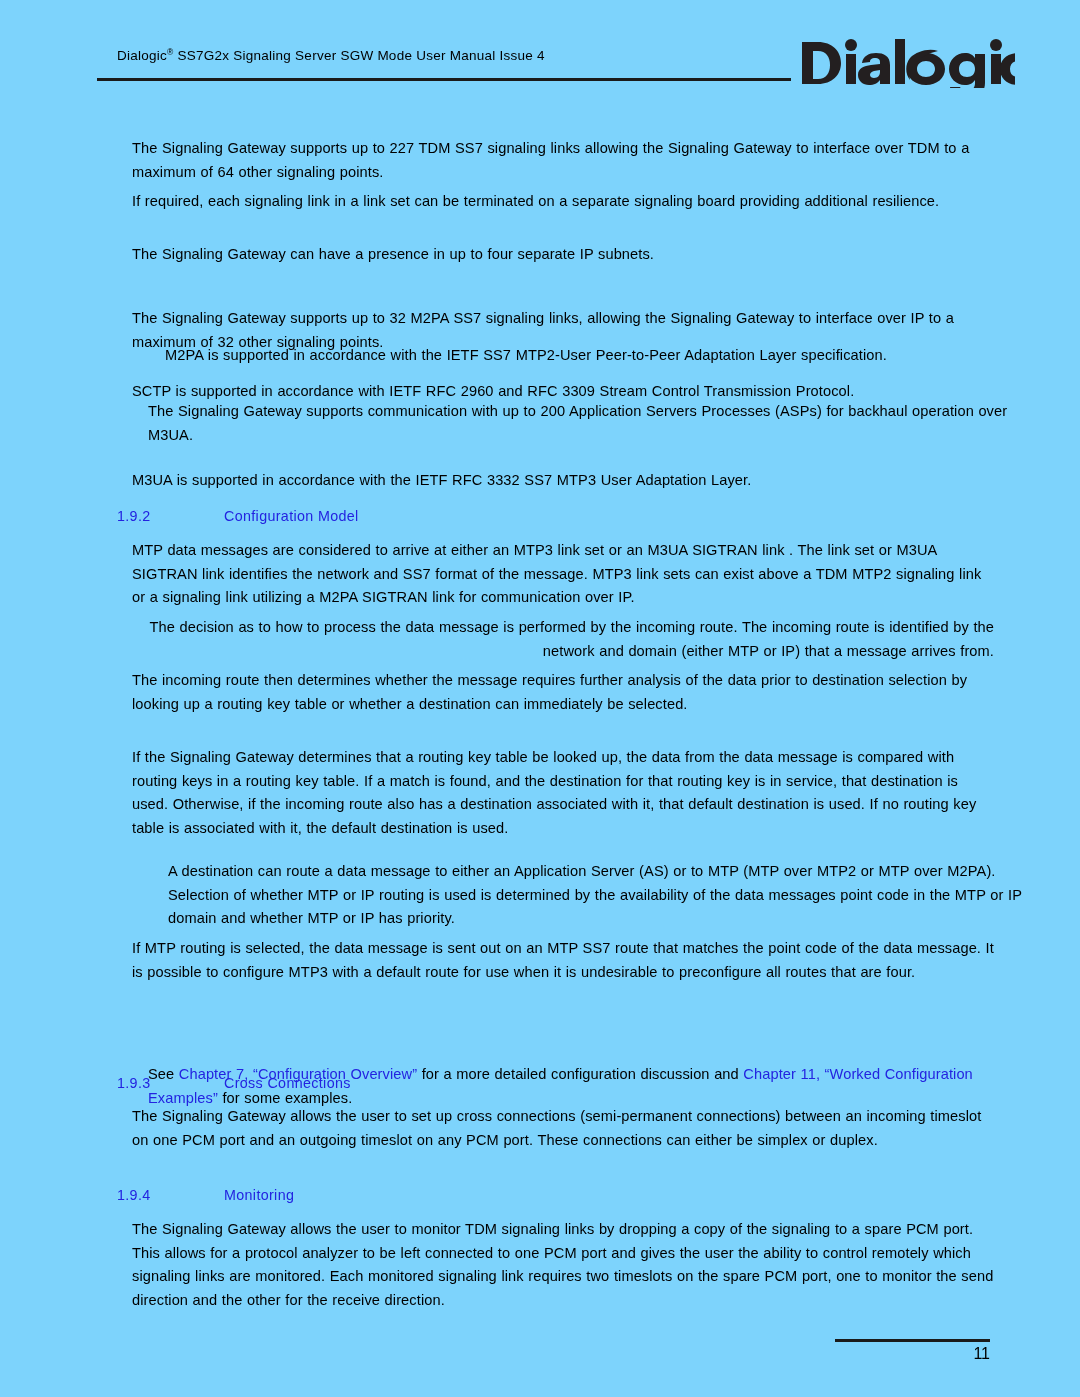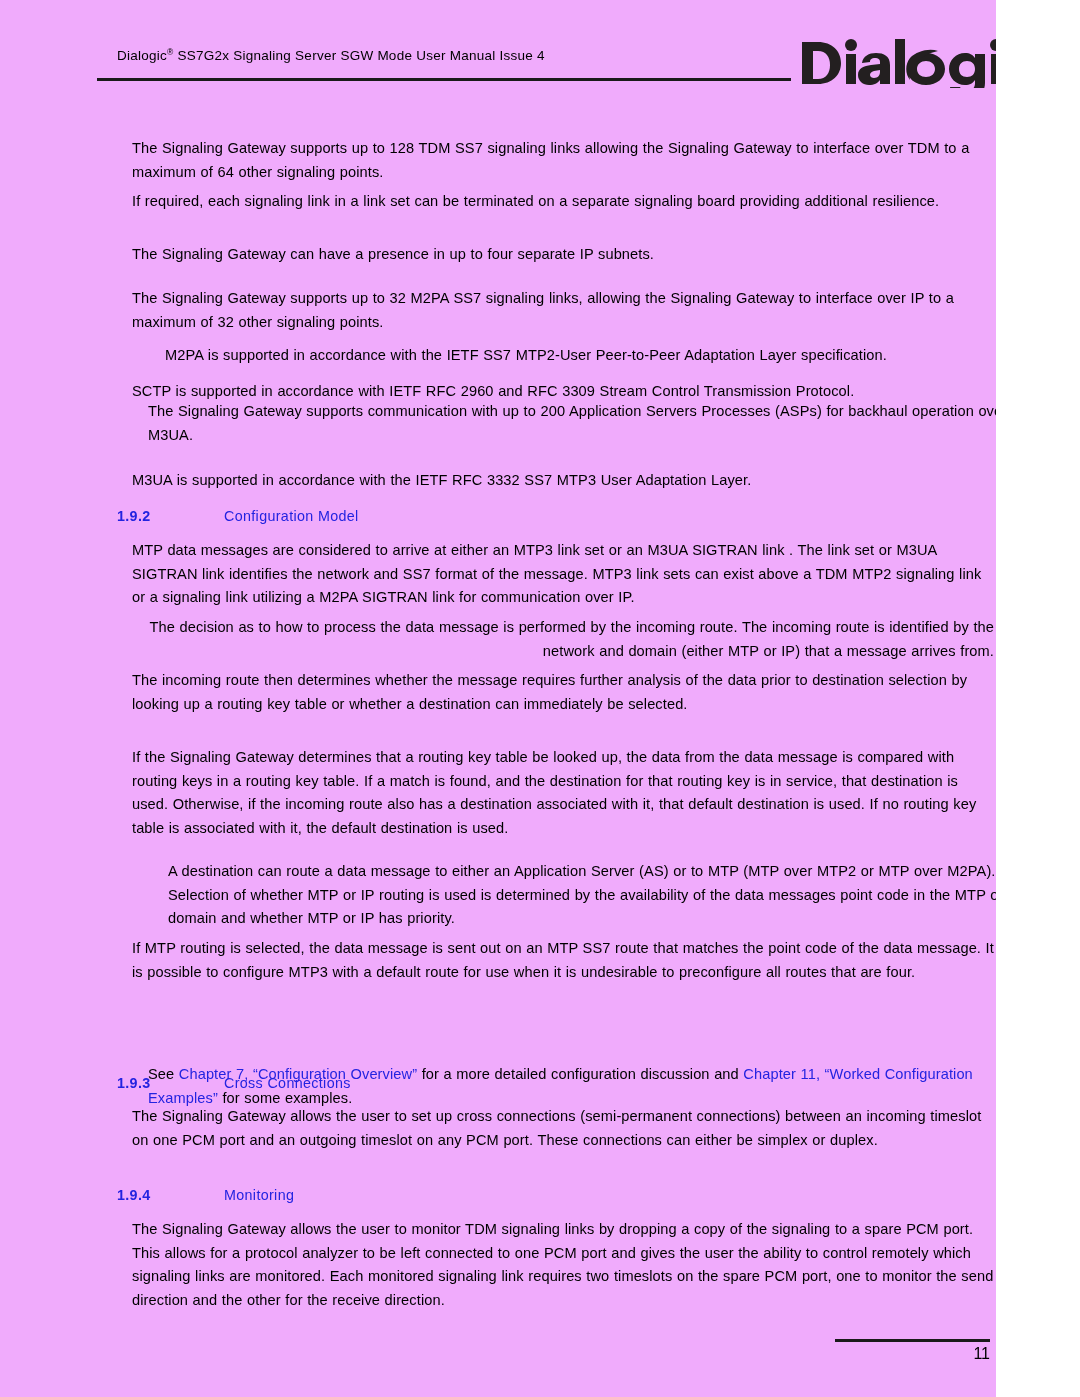--- a/index.html
+++ b/index.html
@@ -6,23 +6,23 @@
     margin: 0;
     padding: 0;
     background: #ffffff;
   }
   body {
     font-family: "Liberation Sans", sans-serif;
     color: #000000;
   }
   .page {
     position: relative;
-    width: 996px;
+    width: 1080px;
     height: 1397px;
-    background: #f0abfc;
+    background: #7dd3fc;
     overflow: hidden;
   }
 
   
   .header {
     position: absolute;
     left: 0;
     top: 0;
     width: 1080px;
     height: 95px;
@@ -86,21 +86,20 @@
     width: 800px;
     font-size: 14.3px;
     line-height: 20px;
     color: #2323E0;
     letter-spacing: 0.35px;
     white-space: nowrap;
   }
   .heading .num {
     display: inline-block;
     width: 107px;
-    font-weight: bold;
   }
   .xref {
     color: #2323E0;
   }
 
   
   .footer-rule {
     position: absolute;
     left: 835px;
     top: 1339px;
@@ -152,24 +151,24 @@
 
           <circle cx="241" cy="43" r="6" fill="none" stroke="#231f20" stroke-width="1.6"></circle>
           <text x="241" y="46" font-size="8" text-anchor="middle" font-family="Liberation Sans, sans-serif">R</text>
         </g>
       </svg>
     </div>
   </div>
 
   <div class="content">
 
-    <p class="body-text" style="top:42px;">The Signaling Gateway supports up to 128 TDM SS7 signaling links allowing the Signaling Gateway to interface over TDM to a maximum of 64 other signaling points.</p>
+    <p class="body-text" style="top:42px;">The Signaling Gateway supports up to 227 TDM SS7 signaling links allowing the Signaling Gateway to interface over TDM to a maximum of 64 other signaling points.</p>
     <p class="body-text" style="top:95px;">If required, each signaling link in a link set can be terminated on a separate signaling board providing additional resilience.</p>
     <p class="body-text" style="top:148px;">The Signaling Gateway can have a presence in up to four separate IP subnets.</p>
-    <p class="body-text" style="top:192px;">The Signaling Gateway supports up to 32 M2PA SS7 signaling links, allowing the Signaling Gateway to interface over IP to a maximum of 32 other signaling points.</p>
+    <p class="body-text" style="top:212px;">The Signaling Gateway supports up to 32 M2PA SS7 signaling links, allowing the Signaling Gateway to interface over IP to a maximum of 32 other signaling points.</p>
     <p class="body-text" style="top:249px;margin-left:33px;">M2PA is supported in accordance with the IETF SS7 MTP2-User Peer-to-Peer Adaptation Layer specification.</p>
     <p class="body-text" style="top:285px;">SCTP is supported in accordance with IETF RFC 2960 and RFC 3309 Stream Control Transmission Protocol.</p>
     <p class="body-text" style="top:305px;margin-left:16px;">The Signaling Gateway supports communication with up to 200 Application Servers Processes (ASPs) for backhaul operation over M3UA.</p>
     <p class="body-text" style="top:374px;">M3UA is supported in accordance with the IETF RFC 3332 SS7 MTP3 User Adaptation Layer.</p>
 
     <div class="heading" style="top:411px;"><span class="num">1.9.2</span><span>Configuration Model</span></div>
 
     <p class="body-text" style="top:444px;">MTP data messages are considered to arrive at either an MTP3 link set  or an M3UA SIGTRAN link  . The link set or M3UA SIGTRAN link identifies the network and SS7 format of the message. MTP3 link sets can exist above a TDM MTP2 signaling link or a signaling link utilizing a M2PA SIGTRAN link for communication over IP.</p>
     <p class="body-text" style="top:521px;text-align:right;">The decision as to how to process the data message is performed by the incoming route. The incoming route  is identified by the network and domain (either MTP or IP) that a message arrives from.</p>
     <p class="body-text" style="top:574px;">The incoming route then determines whether the message requires further analysis of the data prior to destination selection by looking up a routing key  table or whether a destination  can immediately be selected.</p>

